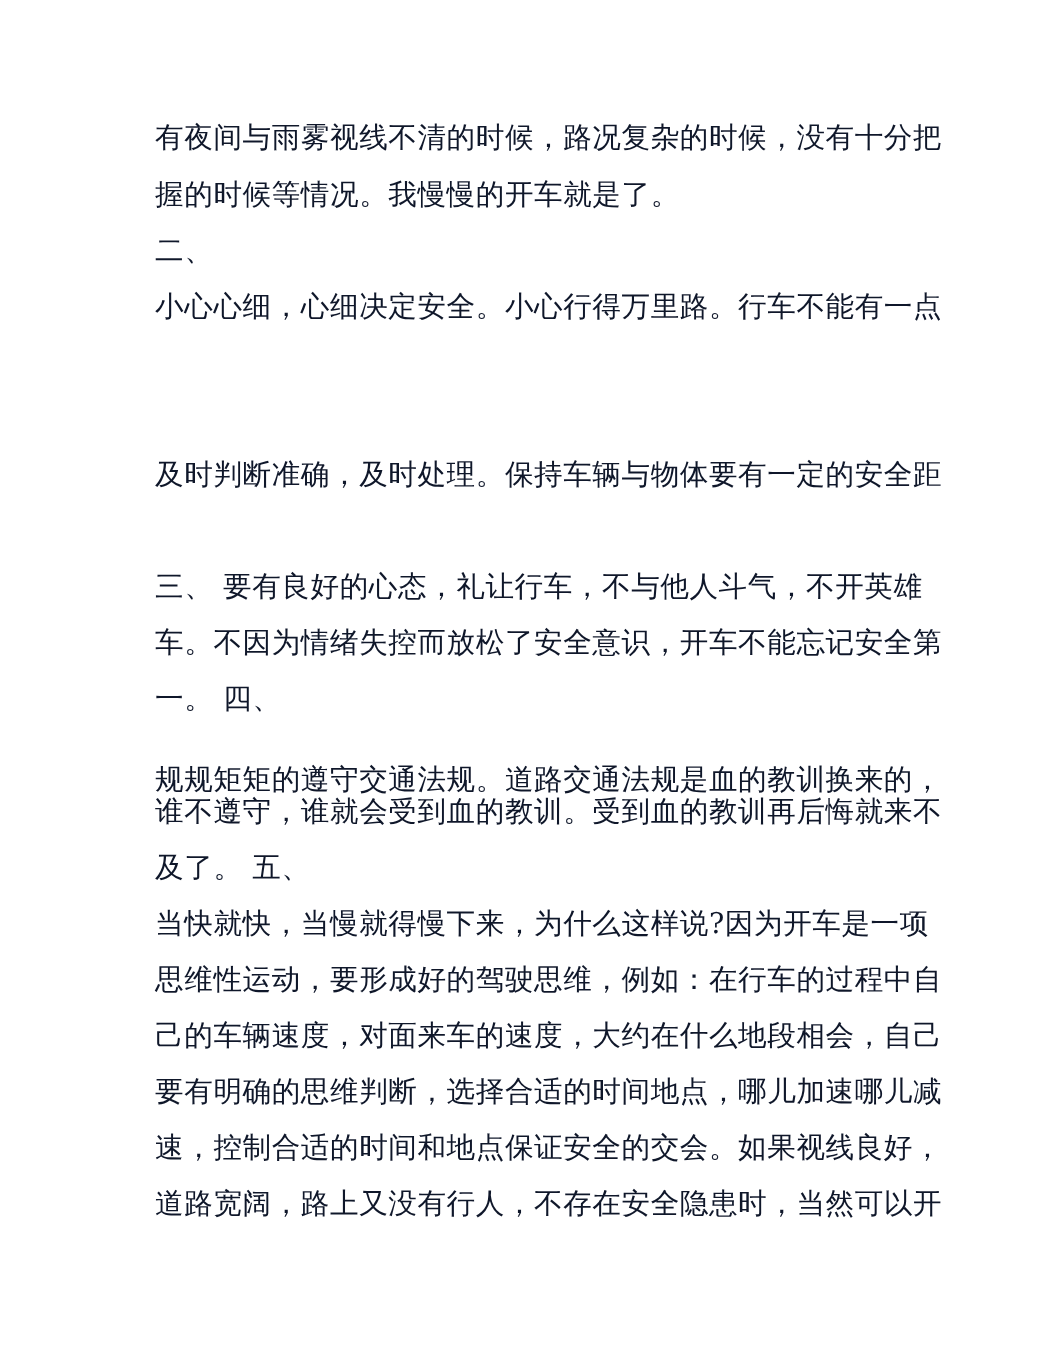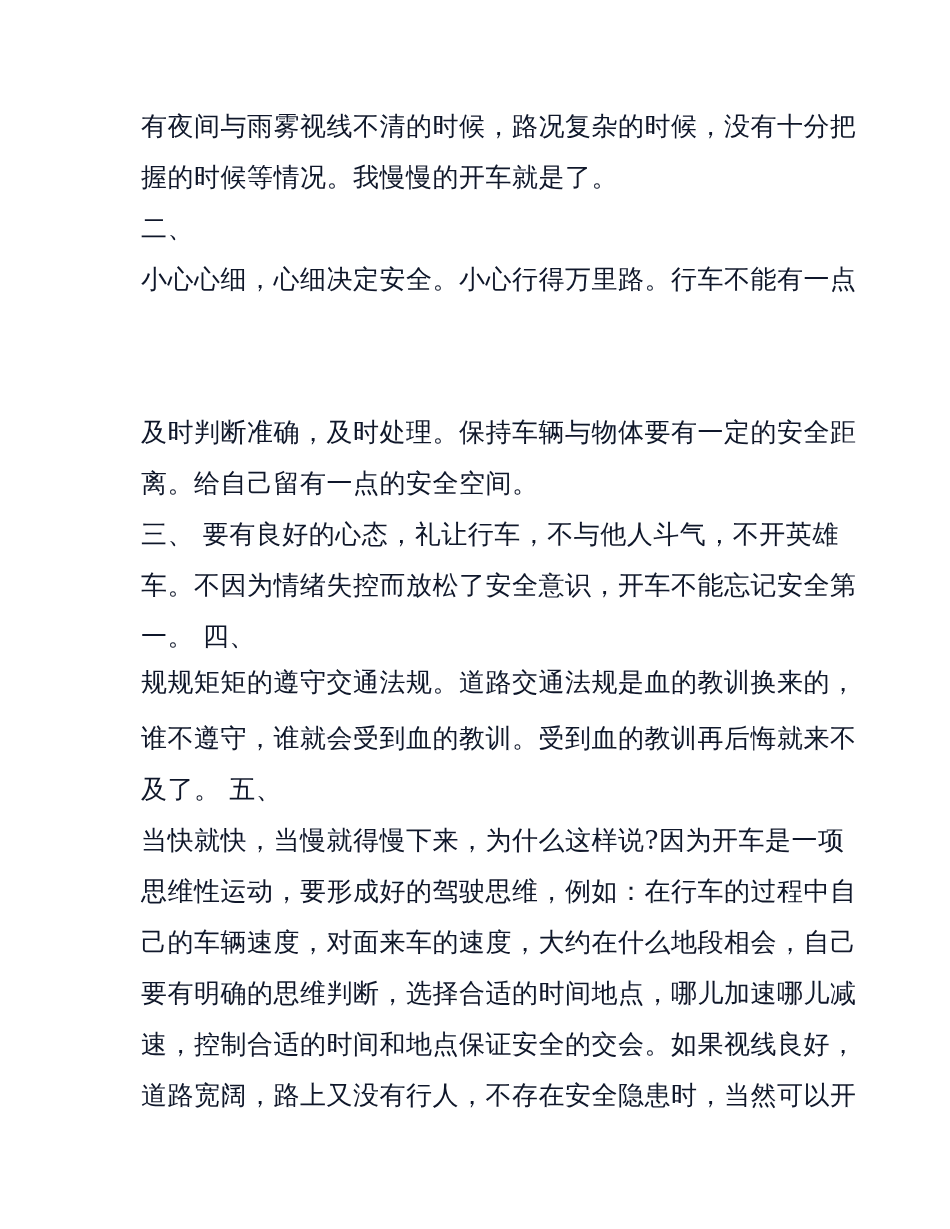--- a/index.html
+++ b/index.html
@@ -35,25 +35,24 @@
   </style>
 </head>
 <body>
 
 <div class="page">
   <div class="line" style="top:101px">有夜间与雨雾视线不清的时候，路况复杂的时候，没有十分把</div>
   <div class="line" style="top:152px">握的时候等情况。我慢慢的开车就是了。</div>
   <div class="line" style="top:203px">二、</div>
   <div class="line" style="top:254px">小心心细，心细决定安全。小心行得万里路。行车不能有一点</div>
   <div class="line" style="top:407px">及时判断准确，及时处理。保持车辆与物体要有一定的安全距</div>
-  <div class="line" style="top:458px">离。给自己留有一点的安全空间。</div>
   <div class="line" style="top:509px">三、 要有良好的心态，礼让行车，不与他人斗气，不开英雄</div>
   <div class="line" style="top:611px">一。 四、</div>
   <div class="line" style="top:560px">车。不因为情绪失控而放松了安全意识，开车不能忘记安全第</div>
-  <div class="line" style="top:657px">规规矩矩的遵守交通法规。道路交通法规是血的教训换来的，</div>
+  <div class="line" style="top:684px">规规矩矩的遵守交通法规。道路交通法规是血的教训换来的，</div>
   <div class="line" style="top:713px">谁不遵守，谁就会受到血的教训。受到血的教训再后悔就来不</div>
   <div class="line" style="top:764px">及了。 五、</div>
   <div class="line" style="top:815px">当快就快，当慢就得慢下来，为什么这样说?因为开车是一项</div>
   <div class="line" style="top:866px">思维性运动，要形成好的驾驶思维，例如：在行车的过程中自</div>
   <div class="line" style="top:917px">己的车辆速度，对面来车的速度，大约在什么地段相会，自己</div>
   <div class="line" style="top:968px">要有明确的思维判断，选择合适的时间地点，哪儿加速哪儿减</div>
   <div class="line" style="top:1019px">速，控制合适的时间和地点保证安全的交会。如果视线良好，</div>
   <div class="line" style="top:1070px">道路宽阔，路上又没有行人，不存在安全隐患时，当然可以开</div>
 </div>
 

